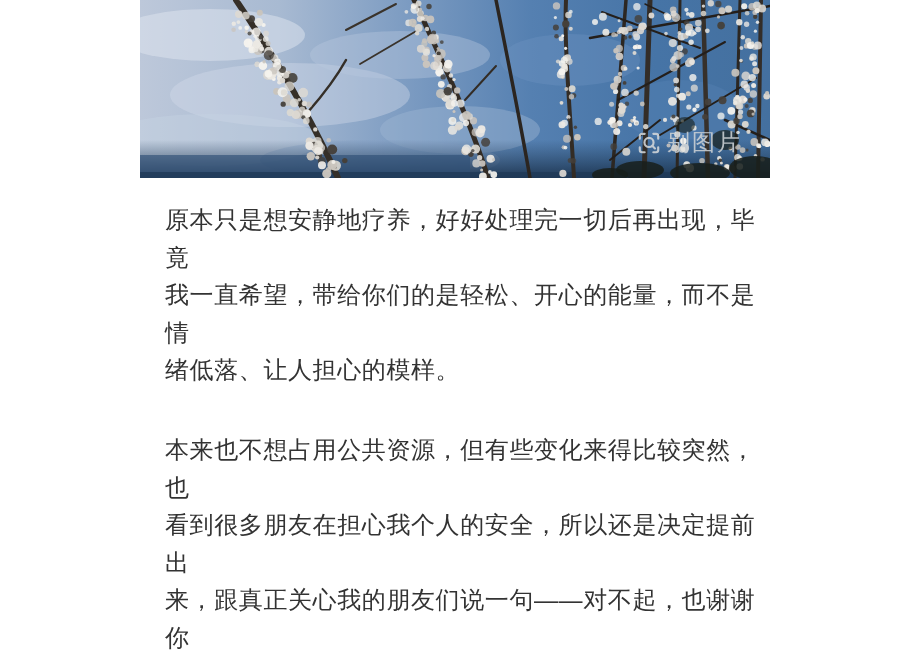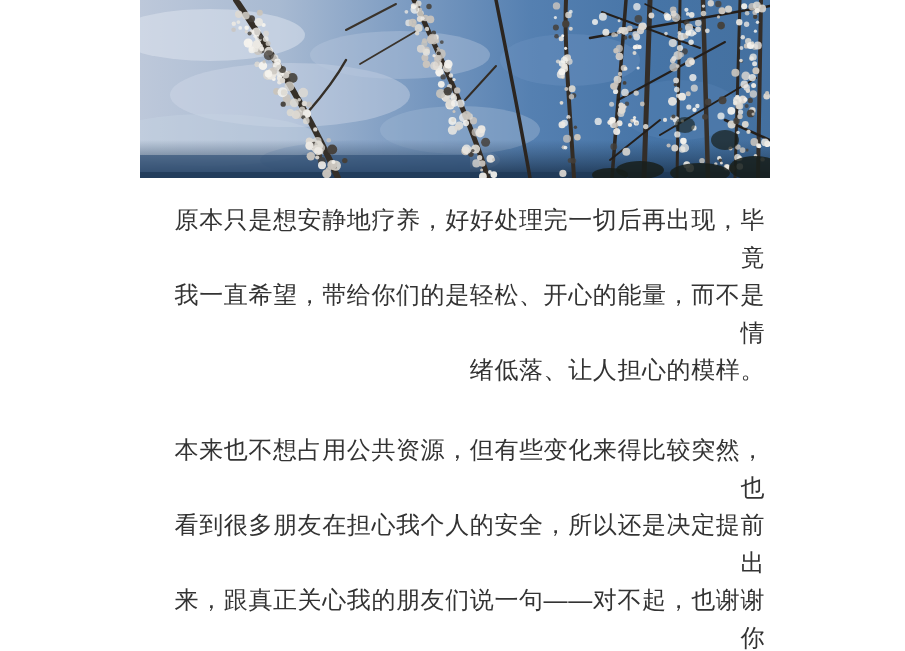--- a/index.html
+++ b/index.html
@@ -29,21 +29,21 @@
   }
   .wm-icon { display: inline-flex; width: 26px; height: 26px; }
   .wm-icon svg { width: 26px; height: 26px; }
 
   .post-text {
     padding: 23px 5px 0 25px;
     font-size: 24px; line-height: 37.5px;
     color: #333333; letter-spacing: 0.6px;
     text-align: left;
   }
-  .post-text p { margin: 0 0 42.5px 0; white-space: pre-line; text-align: right; }
+  .post-text p { margin: 0 0 42.5px 0; white-space: pre-line; }
   .post-text p:last-child { margin-bottom: 0; }
 </style>
 </head>
 <body>
 
 <div class="page">
   <div class="content">
 
     <figure class="photo">
       <svg class="photo-art" viewBox="0 0 630 178" preserveAspectRatio="none" aria-hidden="true">
@@ -573,20 +573,33 @@
         <g fill="#181f1b">
           <ellipse cx="500" cy="170" rx="24" ry="9" opacity="0.85"></ellipse>
           <ellipse cx="560" cy="173" rx="30" ry="10" opacity="0.85"></ellipse>
           <ellipse cx="615" cy="168" rx="26" ry="12" opacity="0.85"></ellipse>
           <ellipse cx="470" cy="175" rx="18" ry="7" opacity="0.85"></ellipse>
           <ellipse cx="585" cy="140" rx="14" ry="10" opacity="0.7"></ellipse>
           <ellipse cx="545" cy="125" rx="10" ry="8" opacity="0.6"></ellipse>
         </g>
       </svg>
 
+      <div class="watermark">
+        <span class="wm-icon">
+          <svg viewBox="0 0 24 24" fill="none" stroke="#d3d7da" stroke-width="2" stroke-linecap="round">
+            <path d="M3.5 8V5.5A2 2 0 0 1 5.5 3.5H8"></path>
+            <path d="M16 3.5h2.5a2 2 0 0 1 2 2V8"></path>
+            <path d="M20.5 16v2.5a2 2 0 0 1-2 2H16"></path>
+            <path d="M8 20.5H5.5a2 2 0 0 1-2-2V16"></path>
+            <circle cx="12" cy="11.5" r="4.2"></circle>
+            <path d="M15 14.5 L17.5 17"></path>
+          </svg>
+        </span>
+        <span class="wm-label">别图片</span>
+      </div>
     </figure>
 
     <div class="post-text">
       <p>原本只是想安静地疗养，好好处理完一切后再出现，毕竟
 我一直希望，带给你们的是轻松、开心的能量，而不是情
 绪低落、让人担心的模样。</p>
       <p>本来也不想占用公共资源，但有些变化来得比较突然，也
 看到很多朋友在担心我个人的安全，所以还是决定提前出
 来，跟真正关心我的朋友们说一句——对不起，也谢谢你
 们。</p>

